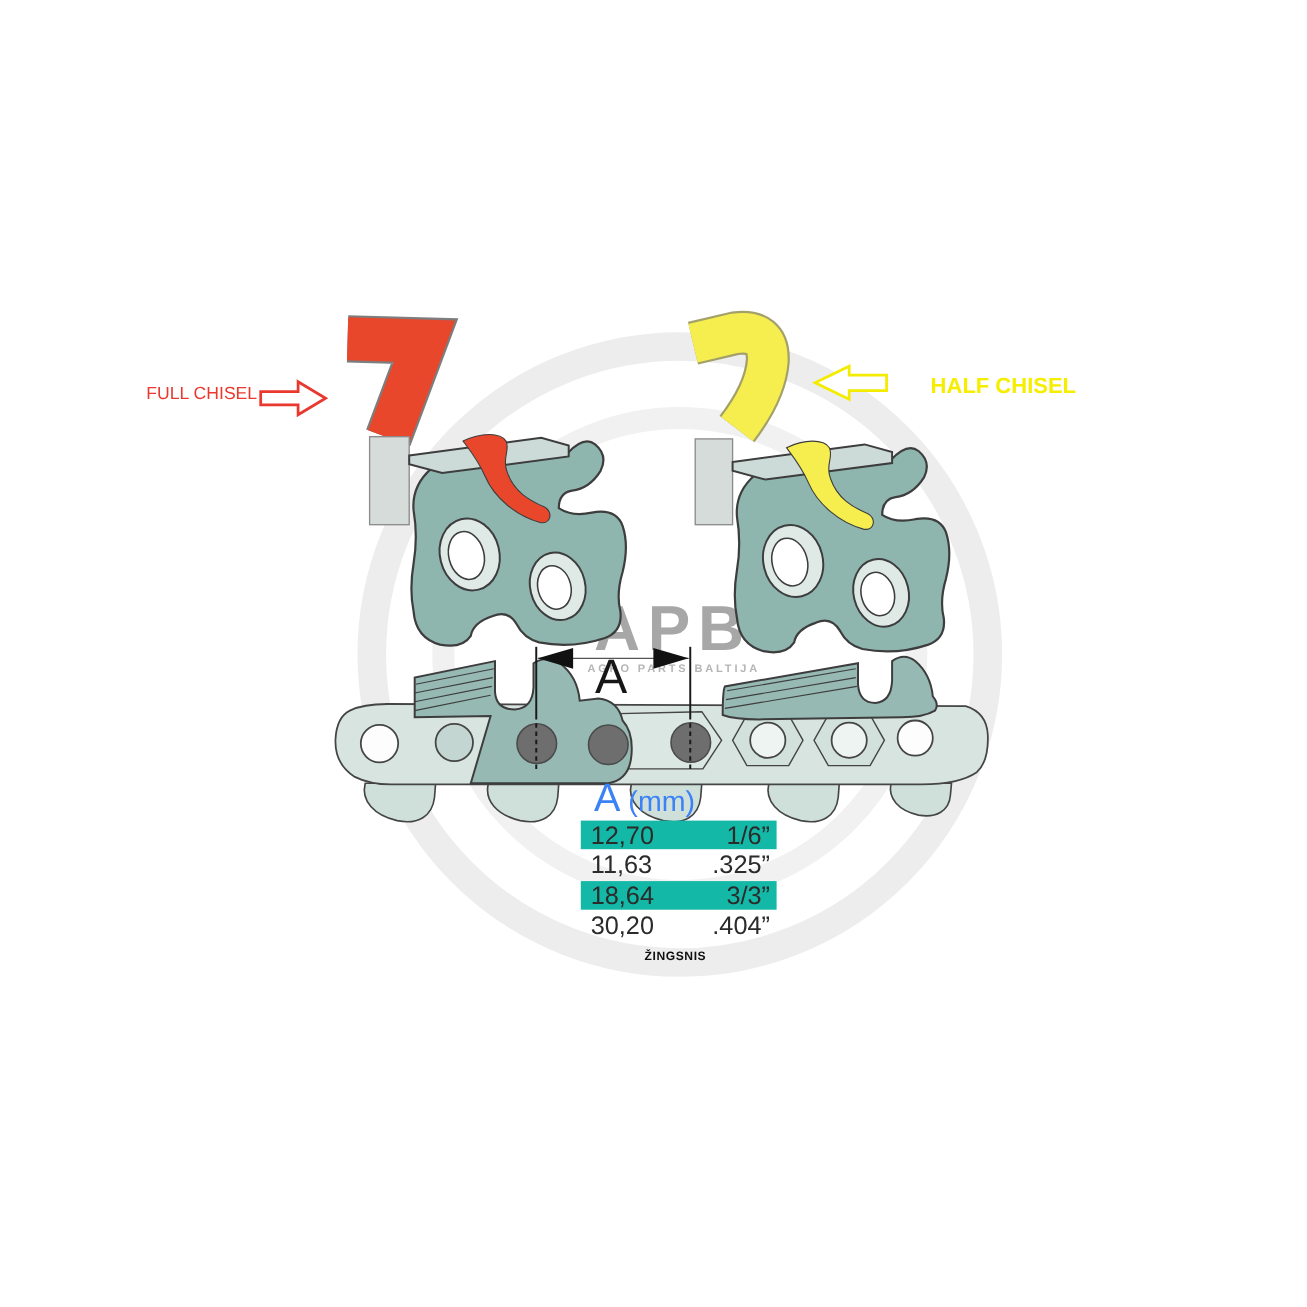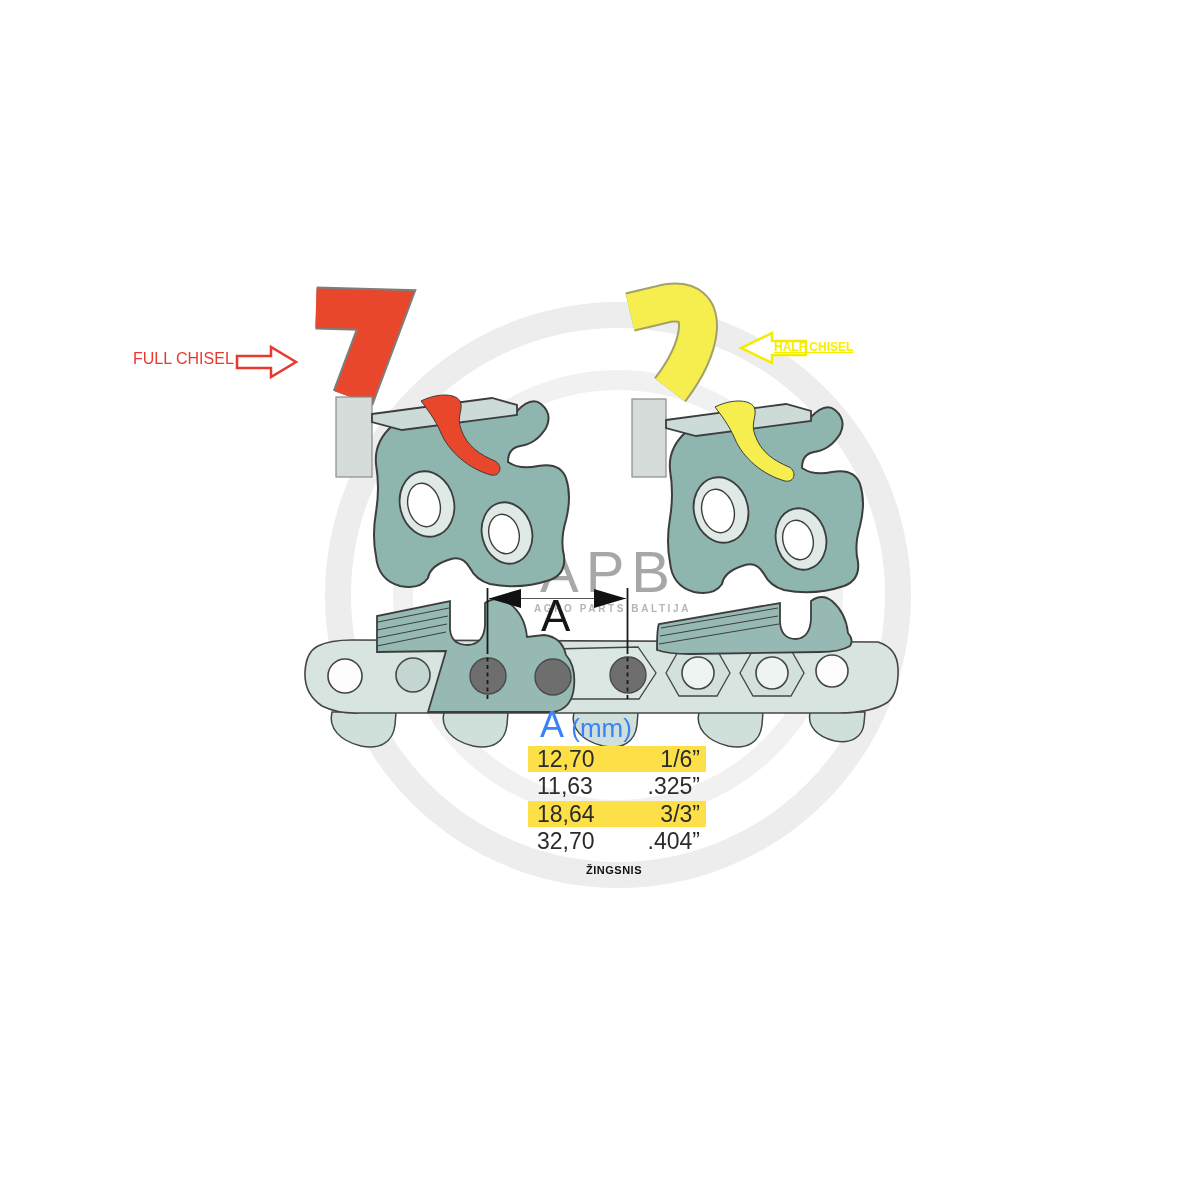--- a/index.html
+++ b/index.html
@@ -4,35 +4,35 @@
 <style>
   html,body{margin:0;padding:0;background:#fff;}
   #stage{position:relative;width:1188px;height:1188px;background:#ffffff;overflow:hidden;
          font-family:"Liberation Sans","DejaVu Sans",sans-serif;}
   .abs{position:absolute;}
   
   .wm{z-index:0;}
   #art{position:absolute;inset:0;z-index:1;pointer-events:none;}
   .txt{z-index:2;}
   
-  .wm-logo{left:540px;top:543px;font-size:58px;font-weight:normal;color:#a7a7a7;letter-spacing:7px;line-height:1;}
+  .wm-logo{left:540px;top:543px;font-size:58px;font-weight:bold;color:#a7a7a7;letter-spacing:7px;line-height:1;}
   .wm-sub{left:534px;top:603px;font-size:10px;font-weight:bold;color:#b5b5b5;letter-spacing:2.6px;white-space:nowrap;}
   
   .label-red{left:133px;top:350px;font-size:16px;font-weight:normal;color:#e9382e;white-space:nowrap;}
-  .label-yellow{left:774px;top:340px;font-size:12px;font-weight:bold;color:#f6ee00;white-space:nowrap;text-decoration:underline;}
+  .label-yellow{left:846px;top:340px;font-size:20px;font-weight:bold;color:#f6ee00;white-space:nowrap;}
   
   .dimA{left:541px;top:594px;font-size:44px;color:#161616;line-height:1;}
   
   .tbl-head{left:540px;top:704px;color:#3b82f6;white-space:nowrap;}
   .tbl-head .big{font-size:36px;font-weight:500;}
   .tbl-head .small{font-size:26px;font-weight:500;}
   .tbl{left:528px;top:746px;width:178px;}
   .row{display:flex;justify-content:space-between;align-items:center;height:26px;margin-bottom:1.5px;
        font-size:23px;color:#2b2b2b;padding:0 6px 0 9px;}
-  .row.hl{background:#fde047;}
+  .row.hl{background:#14b8a6;}
   .caption{left:521px;top:864px;width:186px;text-align:center;font-size:11px;font-weight:bold;color:#101010;letter-spacing:0.5px;}
 </style>
 </head>
 <body>
 
 <div id="stage">
 
   <div class="abs wm wm-logo">APB</div>
   <div class="abs wm wm-sub">AGRO PARTS BALTIJA</div>
 
@@ -140,20 +140,20 @@
     </div>
     <div class="row">
       <span>11,63</span>
       <span>.325”</span>
     </div>
     <div class="row hl">
       <span>18,64</span>
       <span>3/3”</span>
     </div>
     <div class="row">
-      <span>32,70</span>
+      <span>30,20</span>
       <span>.404”</span>
     </div>
   </div>
 
   <div class="abs txt caption">ŽINGSNIS</div>
 
 </div>
 
 </body></html>

